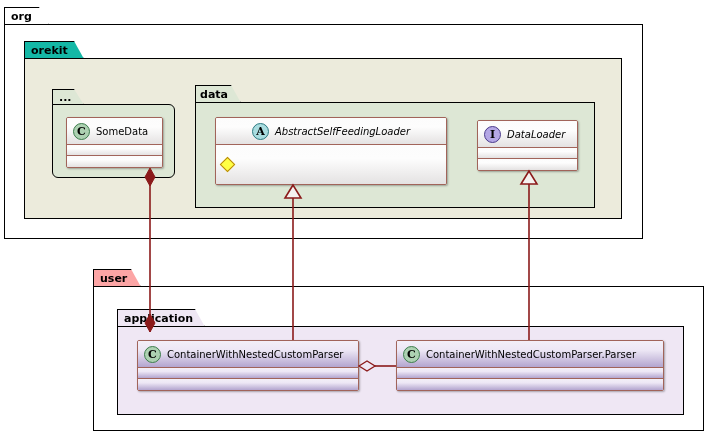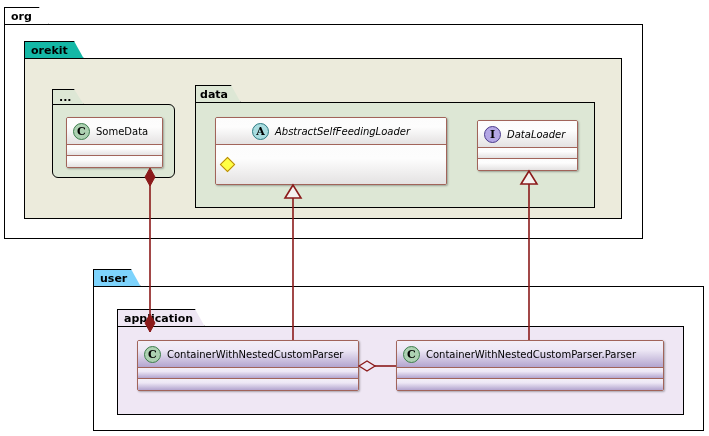--- a/index.html
+++ b/index.html
@@ -51,21 +51,21 @@
 
   
   .pkg-orekit > .pkg-tab { background: #14b8a6; }
   .pkg-orekit > .pkg-body { background: #ECEBDC; }
 
   
   .pkg-green > .pkg-tab { background: #DDE7D5; }
   .pkg-green > .pkg-body { background: #DDE7D5; }
 
   
-  .pkg-user > .pkg-tab { background: #7dd3fc; }
+  .pkg-user > .pkg-tab { background: #fca5a5; }
   .pkg-user > .pkg-body { background: #ffffff; }
 
   
   .pkg-app > .pkg-tab { background: #EFE7F4; }
   .pkg-app > .pkg-body { background: #EFE7F4; }
 
   
   .cls {
     position: absolute;
     box-sizing: border-box;

